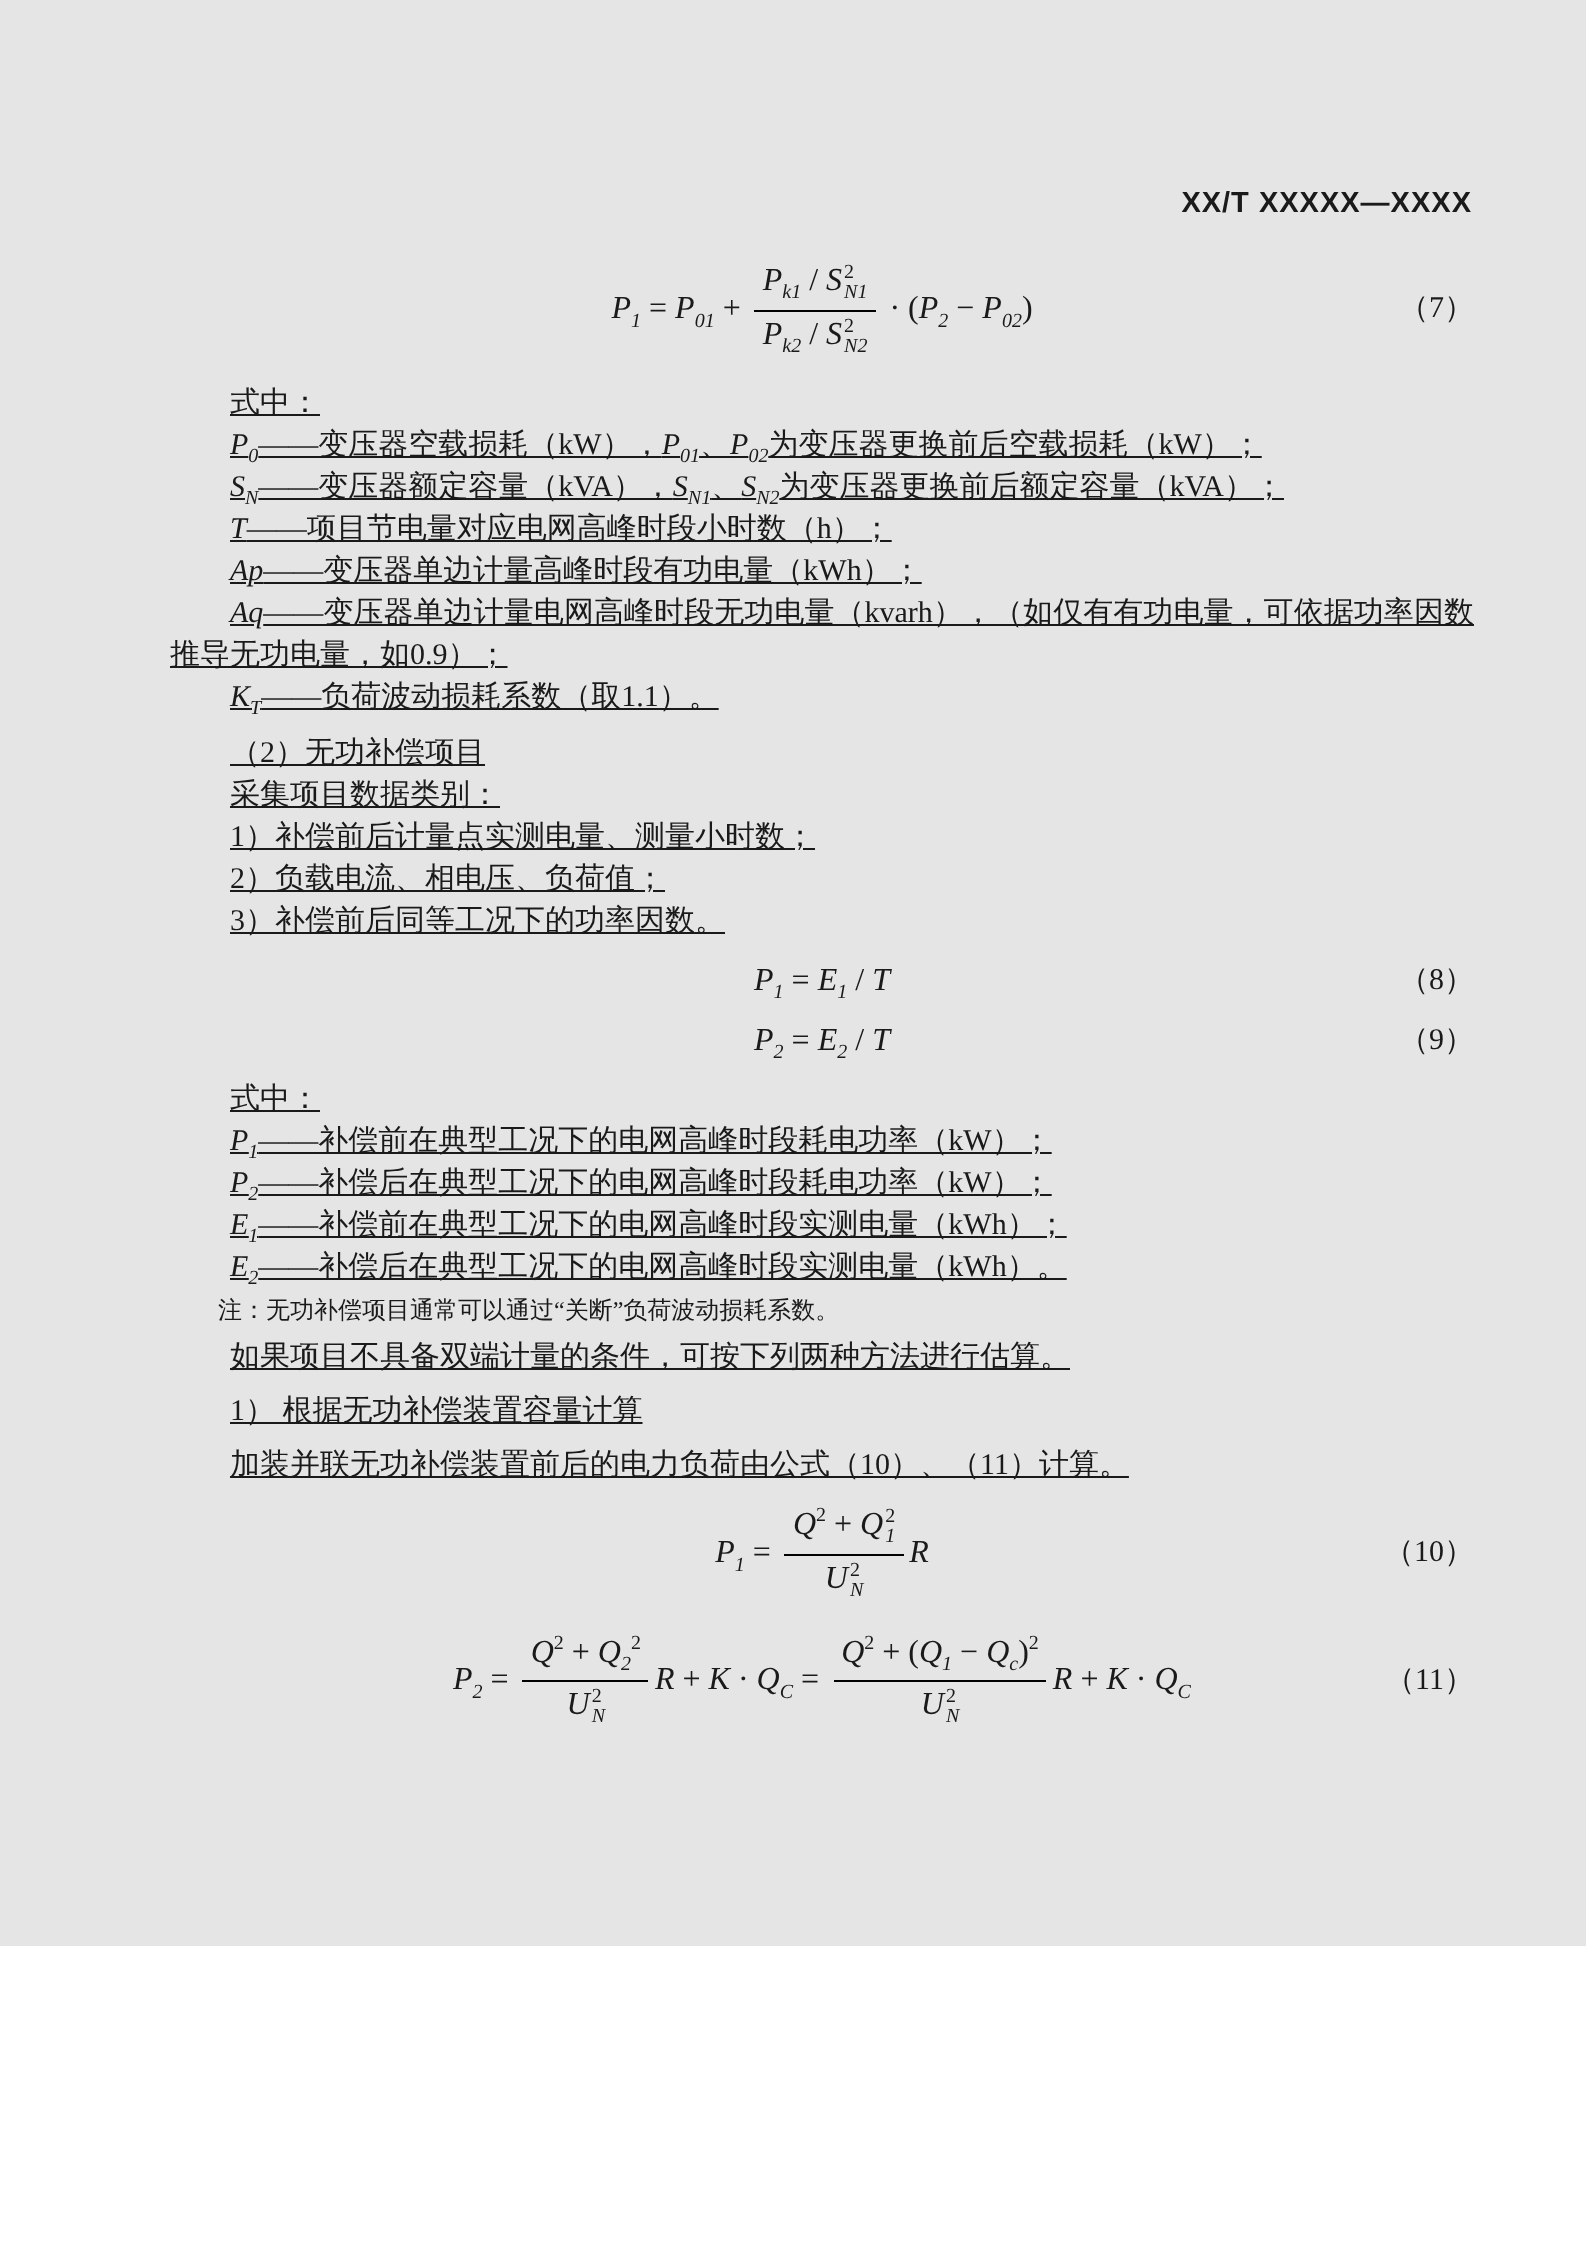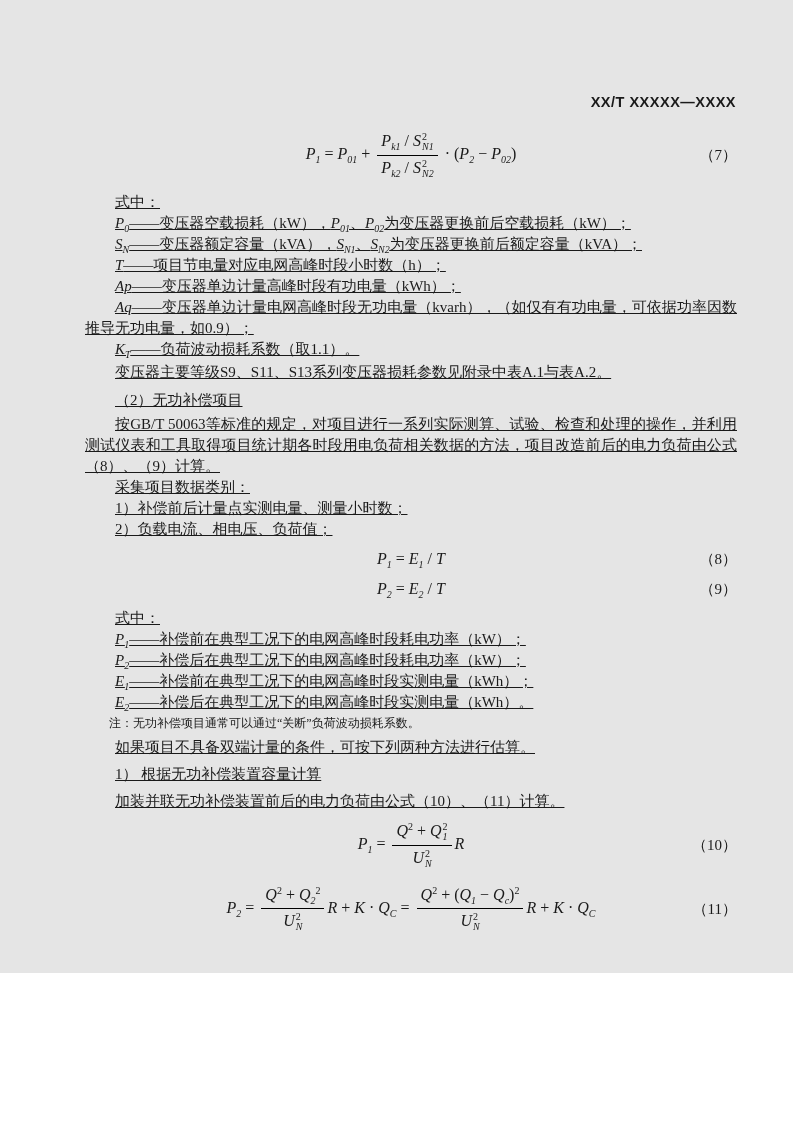--- a/index.html
+++ b/index.html
@@ -102,29 +102,28 @@
     </div>
 
     <p class="line">式中：</p>
     <p class="line"><i>P</i><sub>0</sub>——变压器空载损耗（kW），<i>P</i><sub>01</sub>、<i>P</i><sub>02</sub>为变压器更换前后空载损耗（kW）；</p>
     <p class="line"><i>S</i><sub>N</sub>——变压器额定容量（kVA），<i>S</i><sub>N1</sub>、<i>S</i><sub>N2</sub>为变压器更换前后额定容量（kVA）；</p>
     <p class="line"><i>T</i>——项目节电量对应电网高峰时段小时数（h）；</p>
     <p class="line"><i>Ap</i>——变压器单边计量高峰时段有功电量（kWh）；</p>
     <p class="line"><i>Aq</i>——变压器单边计量电网高峰时段无功电量（kvarh），（如仅有有功电量，可依据功率因数推导无功电量，如0.9）；</p>
     <p class="line"><i>K</i><sub>T</sub>——负荷波动损耗系数（取1.1）。</p>
 
-    <p class="line p-trans">变压器主要等级S9、S11、S13系列变压器损耗参数见附录中表A.1与表A.2。</p>
 
     <p class="line sec-heading">（2）无功补偿项目</p>
 
-    <p class="line p-gb">按GB/T 50063等标准的规定，对项目进行一系列实际测算、试验、检查和处理的操作，并利用测试仪表和工具取得项目统计期各时段用电负荷相关数据的方法，项目改造前后的电力负荷由公式（8）、（9）计算。</p>
 
     <p class="line">采集项目数据类别：</p>
     <p class="line">1）补偿前后计量点实测电量、测量小时数；</p>
     <p class="line">2）负载电流、相电压、负荷值；</p>
+    <p class="line">3）补偿前后同等工况下的功率因数。</p>
 
     <div class="eq" id="eq8">
       <span class="eq-body"><i>P</i><sub>1</sub> = <i>E</i><sub>1</sub> / <i>T</i></span>
       <span class="eq-num">（8）</span>
     </div>
 
     <div class="eq" id="eq9">
       <span class="eq-body"><i>P</i><sub>2</sub> = <i>E</i><sub>2</sub> / <i>T</i></span>
       <span class="eq-num">（9）</span>
     </div>

